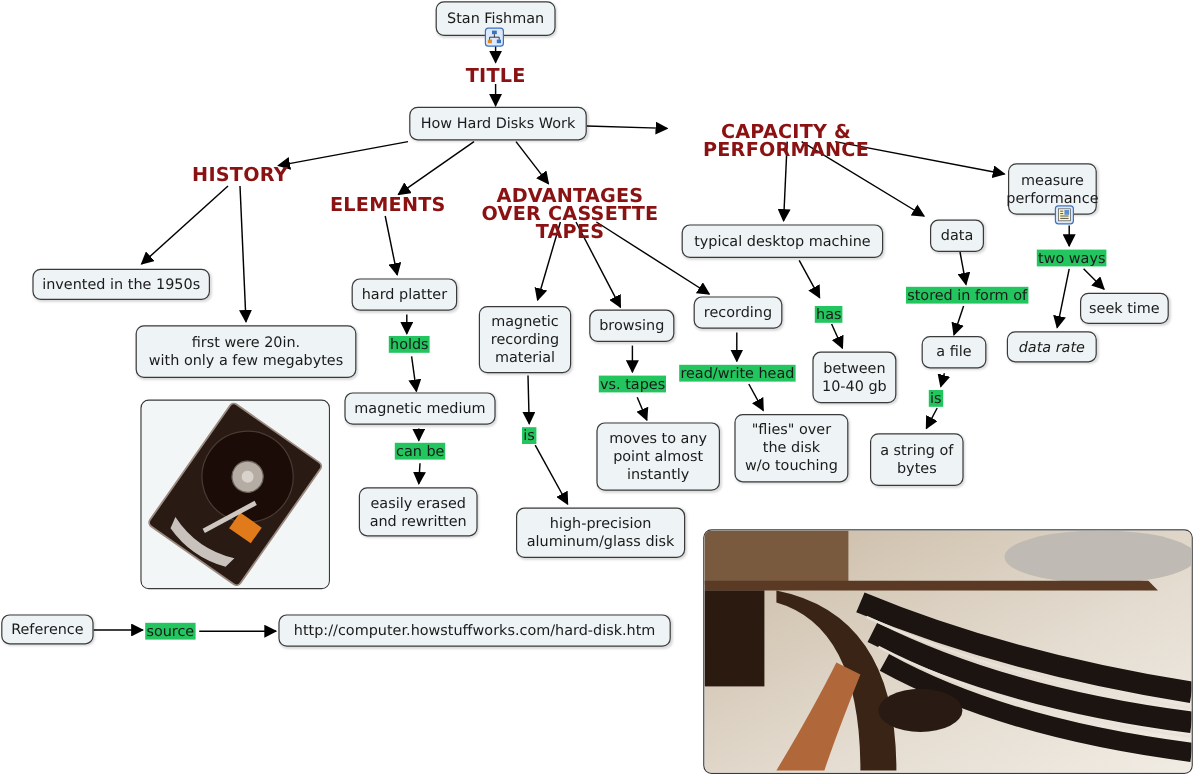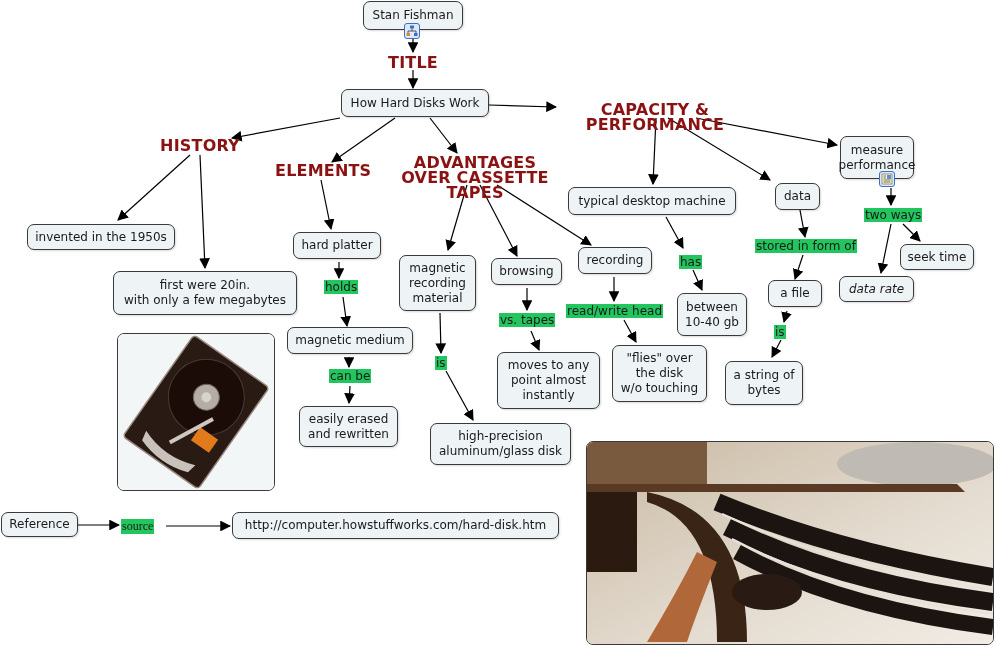--- a/index.html
+++ b/index.html
@@ -146,21 +146,21 @@
       <circle cx="0" cy="-18" r="13" fill="#b5aca4" stroke="#6a625c"></circle>
       <circle cx="0" cy="-18" r="5" fill="#d8d2cc"></circle>
       <rect x="12" y="10" width="22" height="16" fill="#e07a1a"></rect>
       <path d="M-4 40 L18 -4" stroke="#cfc8c2" stroke-width="4"></path>
       <path d="M-30 44 Q0 56 30 44 L28 54 Q0 64 -28 54 z" fill="#c9c2bc"></path>
     </g>
   </svg>
 </div>
 
 <div class="node" style="left:1px;top:512px;width:77px;height:25px;">Reference</div>
-<div class="phrase" style="left:121px;top:519px;font-family:Liberation Serif, serif;">source</div>
+<div class="phrase" style="left:121px;top:519px;">source</div>
 <div class="node" style="left:232px;top:512px;width:327px;height:27px;">http://computer.howstuffworks.com/hard-disk.htm</div>
 
 <div class="imgbox" style="left:586px;top:441px;width:408px;height:204px;">
   <svg width="406" height="202" viewBox="0 0 406 202">
     <defs>
       <linearGradient id="bg" x1="0" y1="0" x2="1" y2="1">
         <stop offset="0" stop-color="#c9b9a3"></stop>
           <stop offset="0.6" stop-color="#e4dcd0"></stop>
           <stop offset="1" stop-color="#f1ece4"></stop>
       </linearGradient>

